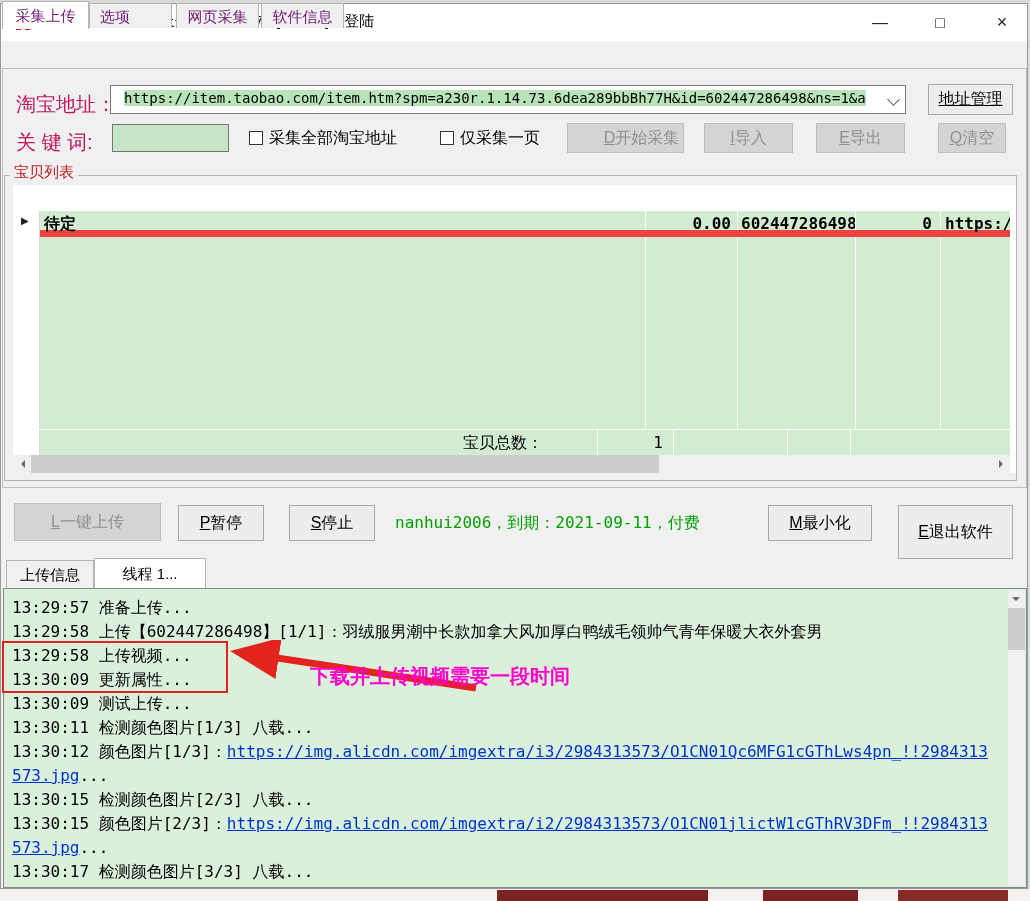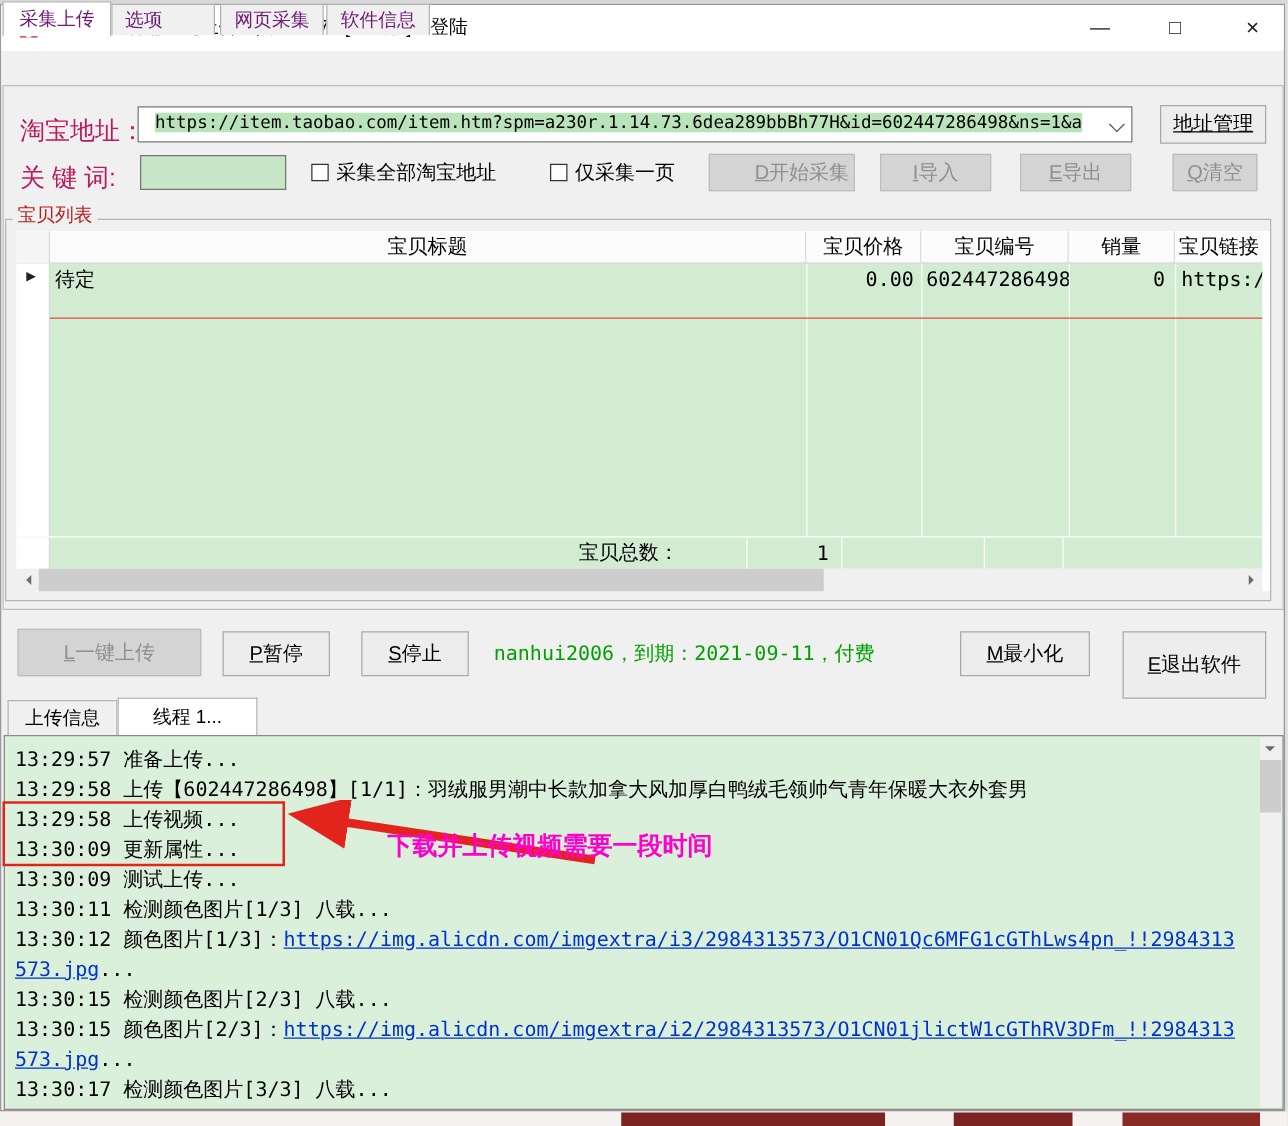--- a/index.html
+++ b/index.html
@@ -39,21 +39,21 @@
   
   .groupbox{left:4px;top:175px;width:1013px;height:306px;border:1px solid #b5b5b5;box-sizing:border-box;}
   .group-title{left:10px;top:163px;background:#f0f0f0;padding:0 4px;font-size:15px;color:#b91c1c;}
   .grid{left:13px;top:185px;width:997px;height:288px;background:#fff;}
   .grid-header{position:absolute;left:0;top:0;width:997px;height:26px;background:#fbfbfb;border-bottom:1px solid #d0d0d0;box-sizing:border-box;}
   .hcell{position:absolute;top:0;height:26px;line-height:26px;text-align:center;font-size:16px;color:#000;
          border-right:1px solid #dcdcdc;box-sizing:border-box;overflow:hidden;white-space:nowrap;}
   .grid-body{position:absolute;left:0;top:26px;width:997px;height:218px;background:#d2ecd2;}
   .indicator-col{position:absolute;left:0;top:0;width:27px;height:218px;background:#ffffff;border-right:1px solid #d9d9d9;box-sizing:border-box;}
   .vline{position:absolute;top:0;width:1px;height:218px;background:rgba(255,255,255,.85);}
-  .row1{position:absolute;left:27px;top:0;width:970px;height:44px;border-bottom:1px solid #ef4444;box-sizing:border-box;}
+  .row1{position:absolute;left:27px;top:0;width:970px;height:26px;border-bottom:7px solid #ef4444;box-sizing:border-box;font-weight:bold;}
   .rcell{position:absolute;top:0;height:26px;line-height:25px;font-family:"DejaVu Sans Mono",monospace;font-size:16px;color:#000;
          white-space:nowrap;overflow:hidden;box-sizing:border-box;}
   .grid-footer{position:absolute;left:0;top:244px;width:997px;height:26px;background:#d2ecd2;border-top:1px solid #fff;box-sizing:border-box;}
   .grid-footer .white-cell{position:absolute;left:0;top:0;width:27px;height:26px;background:#fff;border-right:1px solid #d9d9d9;box-sizing:border-box;}
   .fline{position:absolute;top:0;width:1px;height:26px;background:rgba(255,255,255,.9);}
   .ftext{position:absolute;top:0;height:26px;line-height:25px;font-size:16px;color:#000;white-space:nowrap;}
   .hscroll{position:absolute;left:0;top:270px;width:997px;height:18px;background:#f0f0f0;}
   .scroll-btn{position:absolute;top:0;width:18px;height:18px;background:#f0f0f0;}
   .tri{position:absolute;width:0;height:0;border:4px solid transparent;}
   .hthumb{position:absolute;left:18px;top:0;width:628px;height:18px;background:#cdcdcd;}
@@ -124,28 +124,20 @@
   <div class="cb-label" style="left:460px;top:128px;">仅采集一页</div>
   <button class="btn disabled" style="left:567px;top:123px;width:117px;height:30px;padding-left:32px;"><span class="hk">D</span><span>开始采集</span></button>
   <button class="btn disabled" style="left:704px;top:123px;width:89px;height:30px;"><span class="hk">I</span><span>导入</span></button>
   <button class="btn disabled" style="left:816px;top:123px;width:89px;height:30px;"><span class="hk">E</span><span>导出</span></button>
   <button class="btn disabled" style="left:938px;top:123px;width:68px;height:30px;"><span class="hk">Q</span><span>清空</span></button>
 
   <div class="abs groupbox"></div>
   <div class="abs group-title">宝贝列表</div>
 
   <div class="abs grid">
-    <div class="grid-header">
-      <div class="hcell" style="left:0;width:27px;background:#f5f5f5;"></div>
-      <div class="hcell" style="left:27px;width:605px;">宝贝标题</div>
-      <div class="hcell" style="left:632px;width:92px;">宝贝价格</div>
-      <div class="hcell" style="left:724px;width:118px;">宝贝编号</div>
-      <div class="hcell" style="left:842px;width:85px;">销量</div>
-      <div class="hcell" style="left:927px;width:70px;border-right:none;">宝贝链接</div>
-    </div>
     <div class="grid-body">
       <div class="indicator-col">
         <span style="position:absolute;left:8px;top:4px;font-size:10px;color:#222;">▶</span>
       </div>
       <div class="vline" style="left:632px;"></div>
       <div class="vline" style="left:724px;"></div>
       <div class="vline" style="left:842px;"></div>
       <div class="vline" style="left:927px;"></div>
       <div class="row1">
         <div class="rcell" style="left:4px;width:598px;">待定</div>

